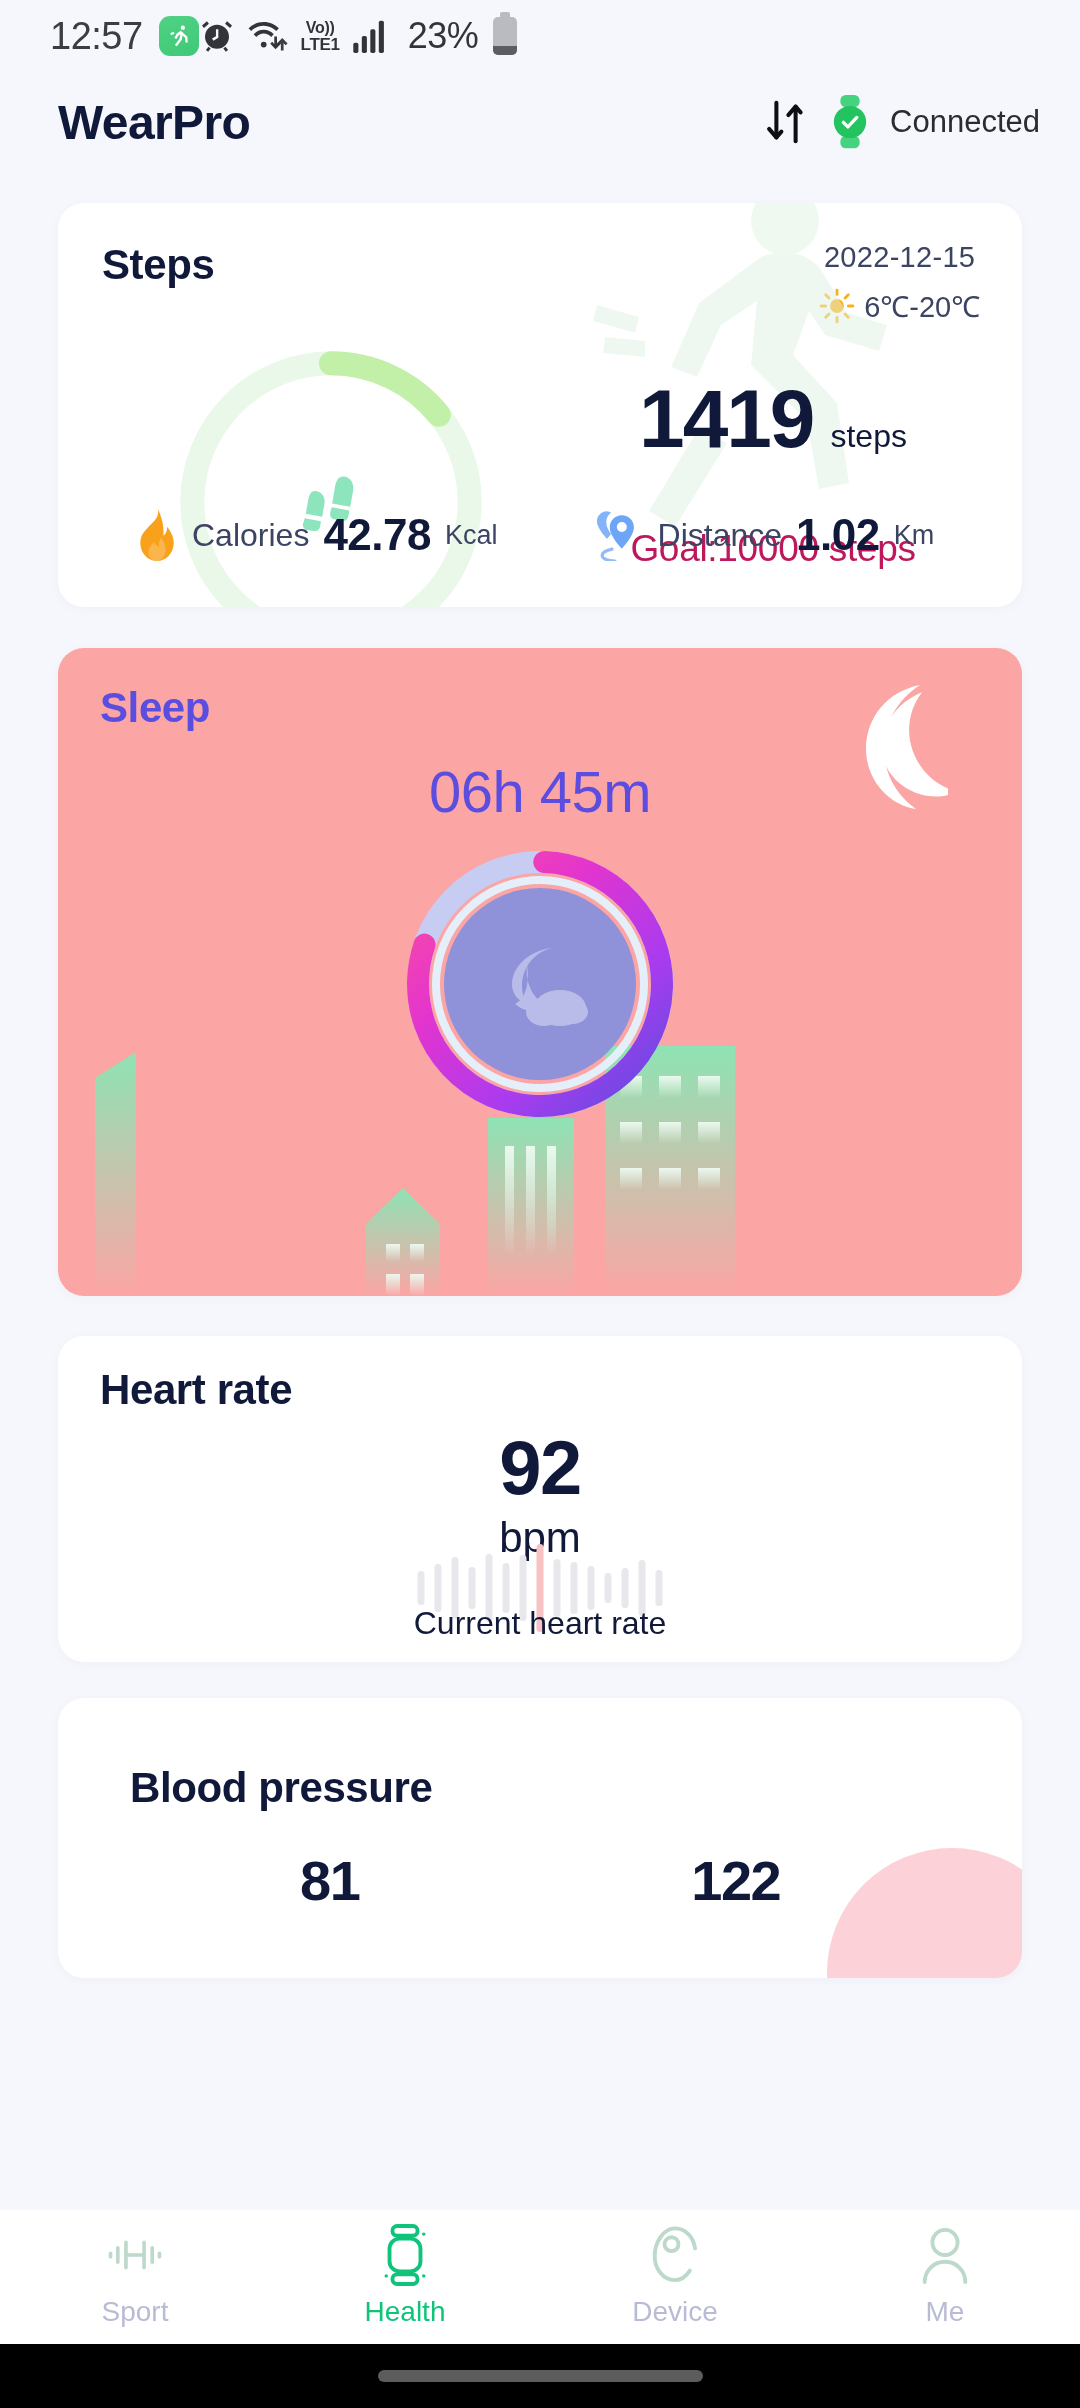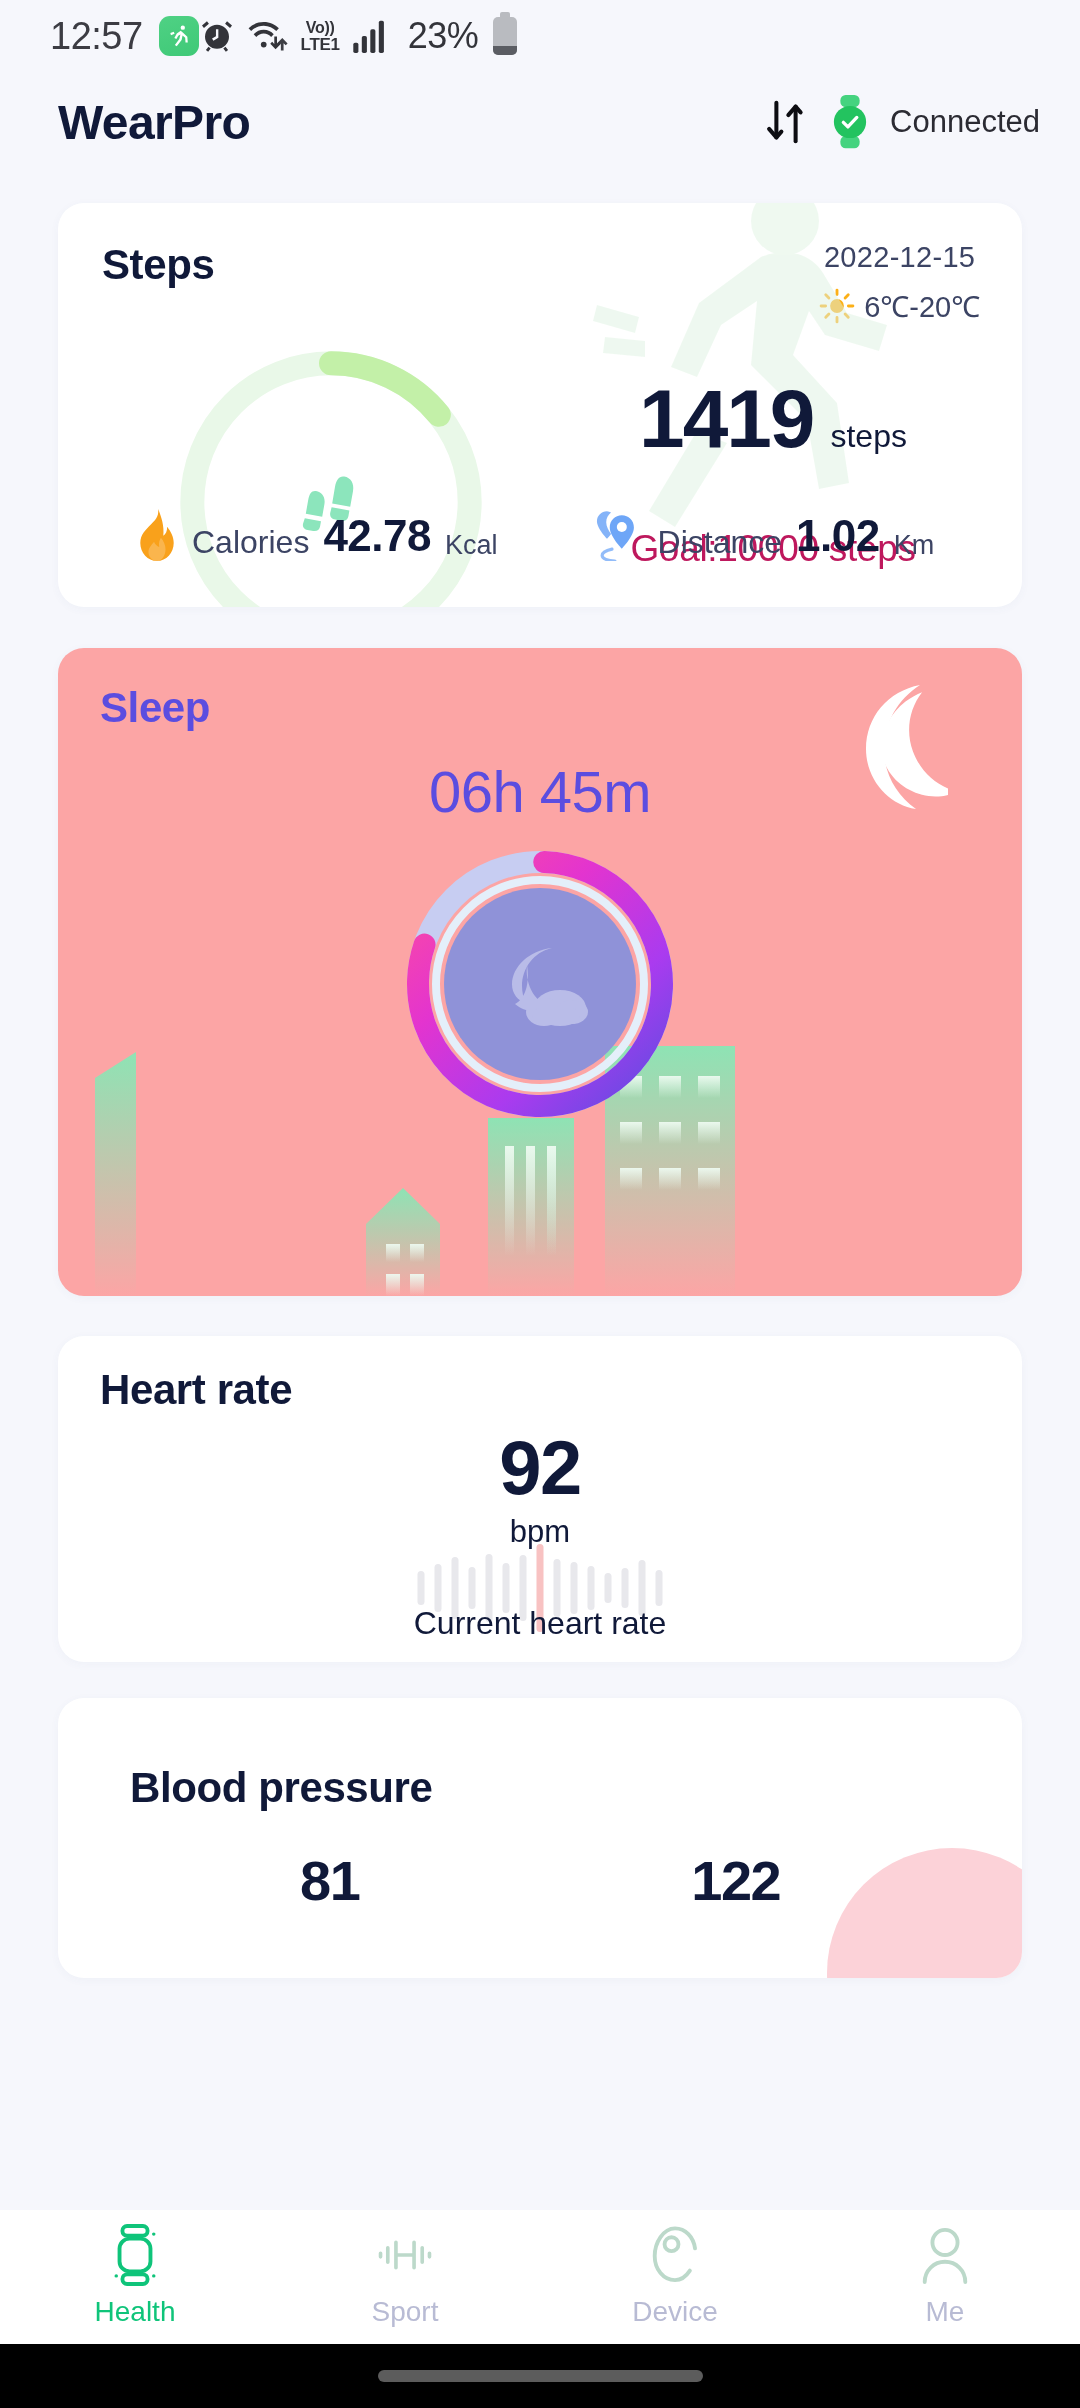--- a/index.html
+++ b/index.html
@@ -166,21 +166,21 @@
     font-size: 37px; color: #be185d;
     letter-spacing: -0.3px;
   }
   .steps-footer {
     position: absolute;
     bottom: 46px; left: 0; right: 0;
     display: flex;
     align-items: center;
   }
   .metric {
-    display: flex; align-items: flex-end; gap: 14px;
+    display: flex; align-items: center; gap: 14px;
   }
   .metric-icon { align-self: center; display:flex; }
   .metric-label { font-size: 32px; color: #3c4464; }
   .metric-value {
     font-size: 44px; color: #101939; font-weight: bold;
     letter-spacing: -0.5px;
   }
   .metric-unit { font-size: 27px; color: #3c4464; }
   #metric-calories { margin-left: 78px; }
   #metric-distance { margin-left: 92px; }
@@ -224,21 +224,21 @@
   }
   .hr-value {
     position: absolute; top: 88px; left: 0; right: 0;
     text-align: center;
     font-size: 76px; font-weight: bold; color: #101939;
     letter-spacing: -1.5px;
   }
   .hr-unit {
     position: absolute; top: 178px; left: 0; right: 0;
     text-align: center;
-    font-size: 31px; color: #101939;
+    font-size: 42px; color: #101939;
   }
   .hr-wave {
     position: absolute; top: 222px; left: 50%;
     transform: translateX(-50%);
     display: flex; align-items: center; gap: 10px;
     height: 60px;
   }
   .hr-wave i { display: block; width: 7px; border-radius: 4px; }
   .hr-caption {
     position: absolute; bottom: 20px; left: 0; right: 0;
@@ -544,42 +544,42 @@
   <div class="bp-title">Blood pressure</div>
   <div class="bp-values">
     <div class="bp-num" id="bp-diastolic">81</div>
     <div class="bp-num" id="bp-systolic">122</div>
   </div>
   <div class="bp-blob"></div>
 </div>
 
 <div class="bottom-nav">
 
+  <div class="nav-item inactive">
+    <svg width="58" height="62" viewBox="0 0 32 32" fill="none" stroke="#bcd9ca" stroke-width="2" stroke-linecap="round">
+      <path d="M11 9v14M21 9v14M11 16h10"></path>
+      <path d="M6.5 12v8M25.5 12v8"></path>
+      <path d="M2.5 15v2M29.5 15v2"></path>
+    </svg>
+    <span class="nav-label">Sport</span>
+  </div>
+
   <div class="nav-item active">
     <svg width="58" height="62" viewBox="0 0 30 32" fill="none" stroke="#0fc47a" stroke-width="2">
       <rect x="8.5" y="1" width="13" height="5" rx="2.4"></rect>
       <rect x="8.5" y="26" width="13" height="5" rx="2.4"></rect>
       <rect x="7" y="7.5" width="16" height="17" rx="5.2"></rect>
       <circle cx="24.7" cy="5.2" r="0.9" fill="#0fc47a" stroke="none"></circle>
       <circle cx="5.3" cy="26.8" r="0.9" fill="#0fc47a" stroke="none"></circle>
       <circle cx="24.7" cy="26.8" r="0.9" fill="#0fc47a" stroke="none"></circle>
     </svg>
     <span class="nav-label">Health</span>
   </div>
 
   <div class="nav-item inactive">
-    <svg width="58" height="62" viewBox="0 0 32 32" fill="none" stroke="#bcd9ca" stroke-width="2" stroke-linecap="round">
-      <path d="M11 9v14M21 9v14M11 16h10"></path>
-      <path d="M6.5 12v8M25.5 12v8"></path>
-      <path d="M2.5 15v2M29.5 15v2"></path>
-    </svg>
-    <span class="nav-label">Sport</span>
-  </div>
-
-  <div class="nav-item inactive">
     <svg width="58" height="62" viewBox="0 0 30 32" fill="none" stroke="#bcd9ca" stroke-width="2">
       <path d="M15 2.2c6 0 10.5 5.5 10.5 12.4S21 29 15 29 4.5 23.4 4.5 16.5 9 2.2 15 2.2z" stroke-linecap="round" stroke-dasharray="60 12" stroke-dashoffset="44"></path>
       <circle cx="13.2" cy="10.4" r="3.6"></circle>
     </svg>
     <span class="nav-label">Device</span>
   </div>
 
   <div class="nav-item inactive">
     <svg width="58" height="62" viewBox="0 0 30 32" fill="none" stroke="#bcd9ca" stroke-width="2" stroke-linecap="round">
       <circle cx="15" cy="9.5" r="6.5"></circle>

